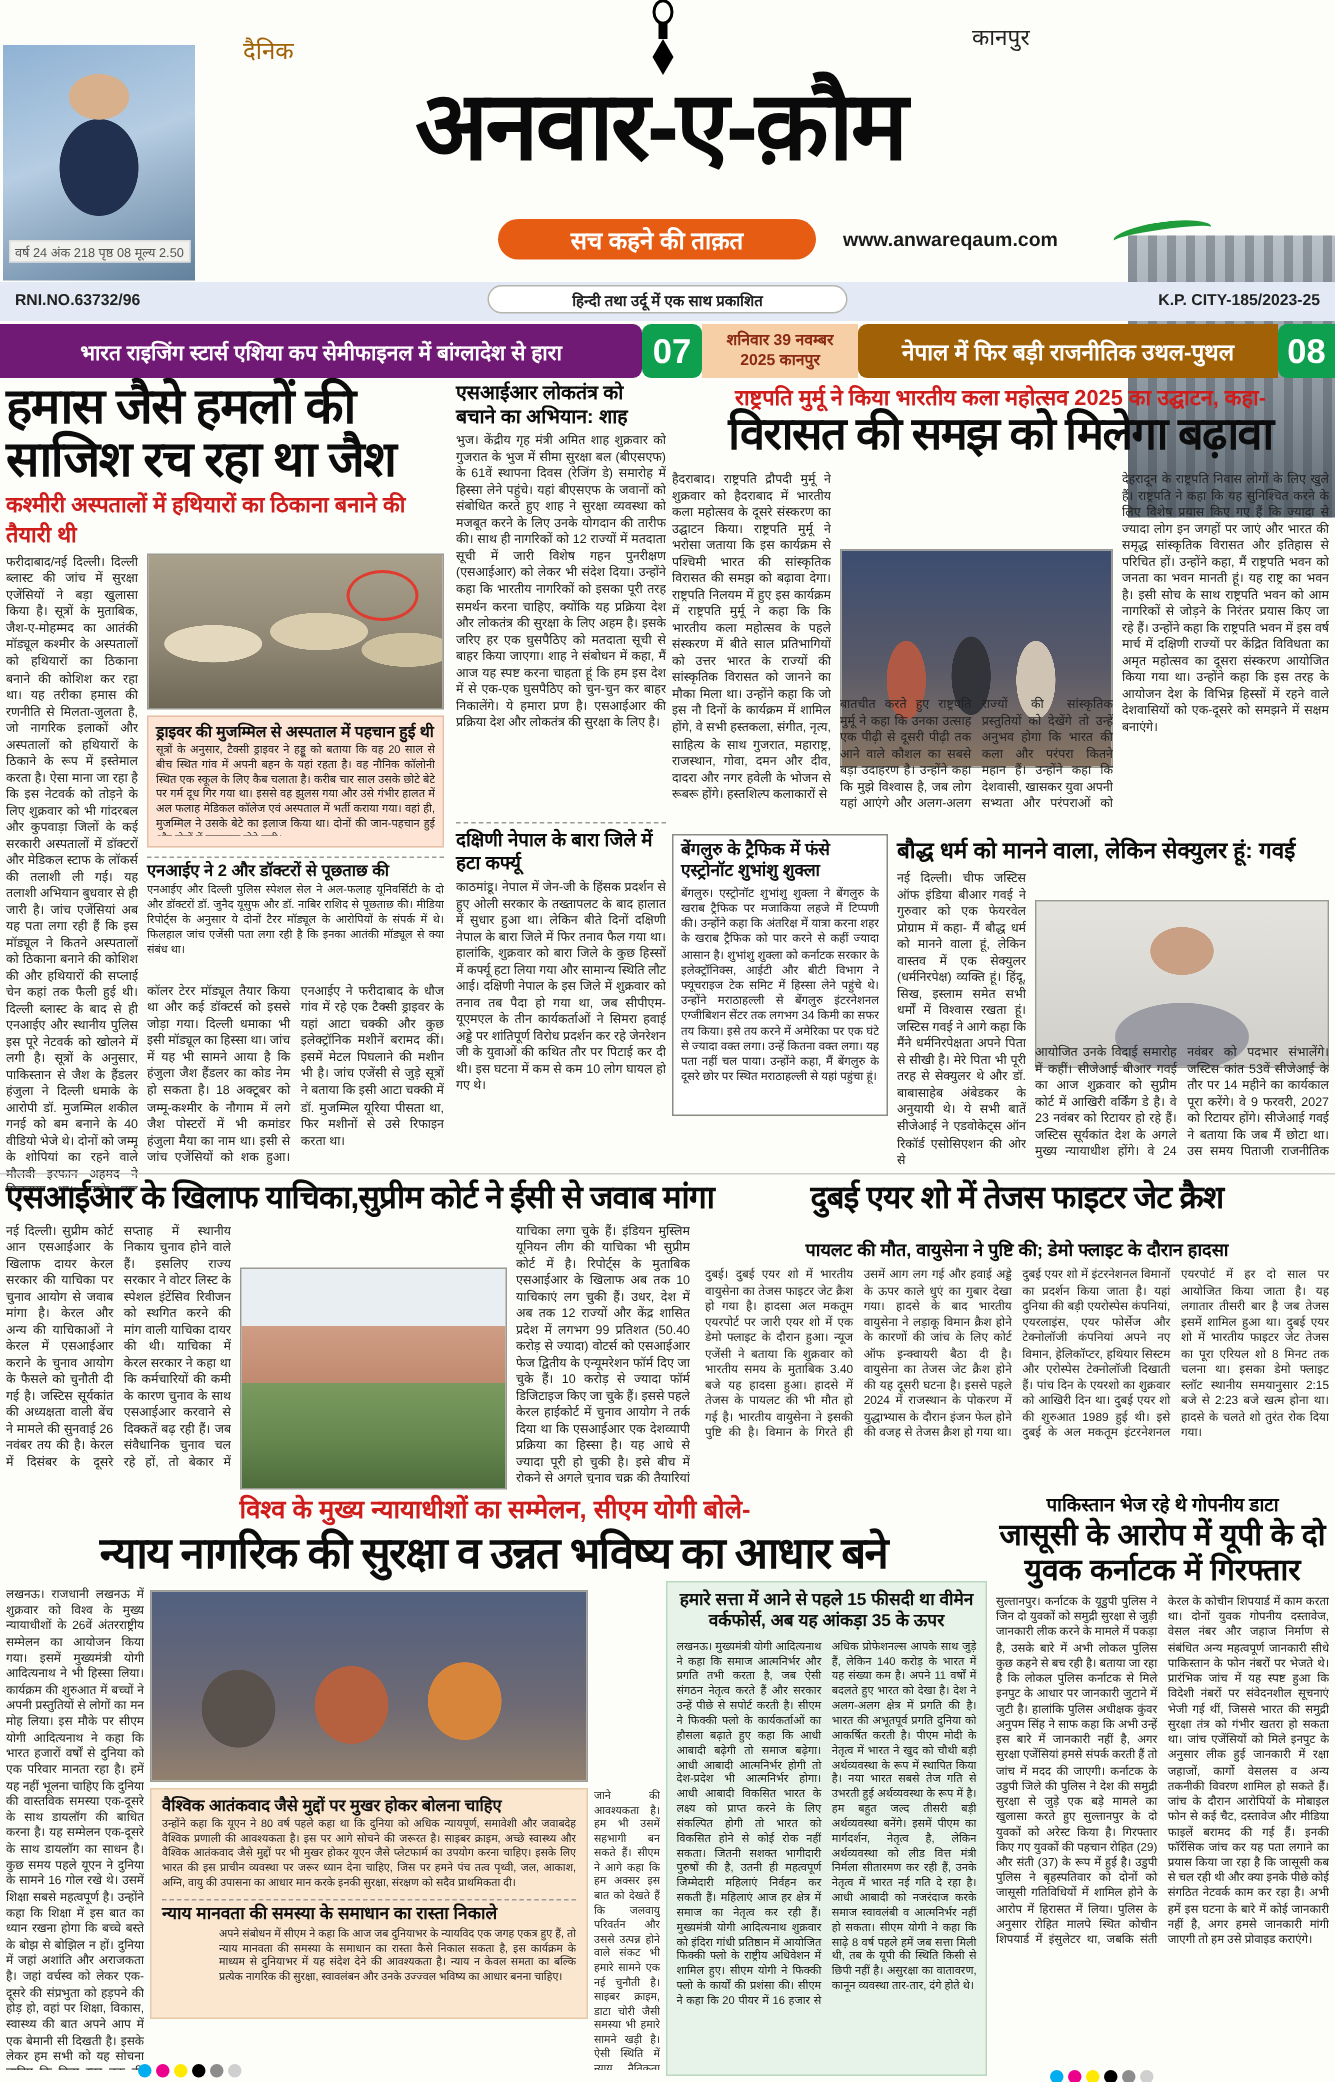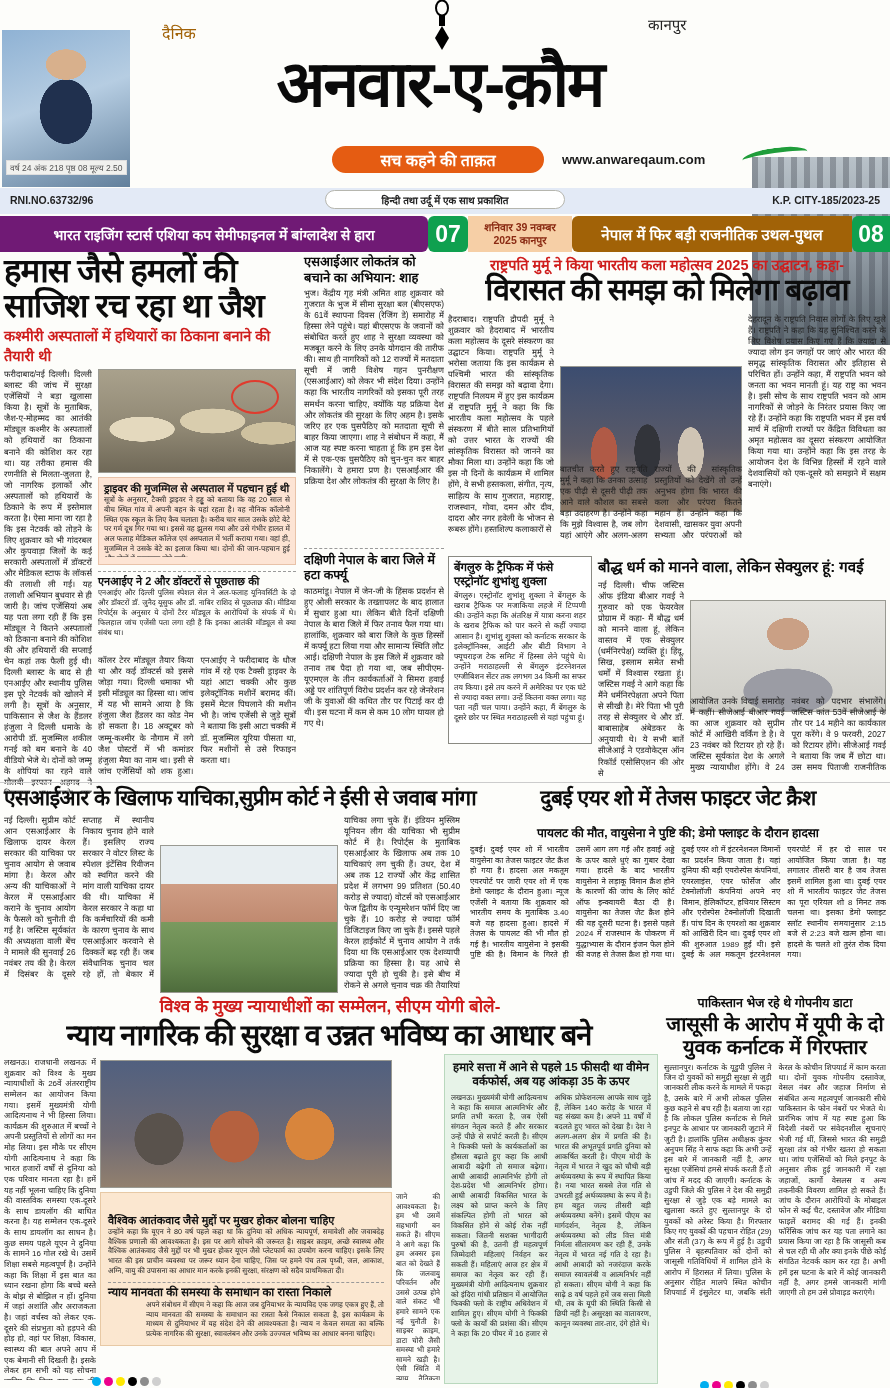--- a/index.html
+++ b/index.html
@@ -173,21 +173,21 @@
 
   <div class="abs" style="left:0;top:994px;width:890px;height:394px;">
 
     <div class="red abs" style="left:30px;top:0;width:600px;font-size:17px;font-weight:bold;text-align:center;">विश्व के मुख्य न्यायाधीशों का सम्मेलन, सीएम योगी बोले-</div>
     <div class="hl abs" style="left:0;top:20px;width:658px;font-size:29px;text-align:center;letter-spacing:-1px;white-space:nowrap;">न्याय नागरिक की सुरक्षा व उन्नत भविष्य का आधार बने</div>
 
     <div class="body-txt abs" style="left:4px;top:64px;width:92px;height:322px;font-size:8px;">लखनऊ। राजधानी लखनऊ में शुक्रवार को विश्व के मुख्य न्यायाधीशों के 26वें अंतरराष्ट्रीय सम्मेलन का आयोजन किया गया। इसमें मुख्यमंत्री योगी आदित्यनाथ ने भी हिस्सा लिया। कार्यक्रम की शुरुआत में बच्चों ने अपनी प्रस्तुतियों से लोगों का मन मोह लिया। इस मौके पर सीएम योगी आदित्यनाथ ने कहा कि भारत हजारों वर्षों से दुनिया को एक परिवार मानता रहा है। हमें यह नहीं भूलना चाहिए कि दुनिया की वास्तविक समस्या एक-दूसरे के साथ डायलॉग की बाधित करना है। यह सम्मेलन एक-दूसरे के साथ डायलॉग का साधन है। कुछ समय पहले यूएन ने दुनिया के सामने 16 गोल रखे थे। उसमें शिक्षा सबसे महत्वपूर्ण है। उन्होंने कहा कि शिक्षा में इस बात का ध्यान रखना होगा कि बच्चे बस्ते के बोझ से बोझिल न हों। दुनिया में जहां अशांति और अराजकता है। जहां वर्चस्व को लेकर एक-दूसरे की संप्रभुता को हड़पने की होड़ हो, वहां पर शिक्षा, विकास, स्वास्थ्य की बात अपने आप में एक बेमानी सी दिखती है। इसके लेकर हम सभी को यह सोचना चाहिए कि किस स्तर तक की व्यवस्था किए</div>
     <div class="photo ph-award abs" style="left:100px;top:66px;width:292px;height:128px;"></div>
 
     <div class="box-peach abs" style="left:100px;top:198px;width:292px;height:154px;">
-      <div class="sub-title" style="font-size:11px;margin-top:16px;">वैश्विक आतंकवाद जैसे मुद्दों पर मुखर होकर बोलना चाहिए</div>
+      <div class="sub-title" style="font-size:11px;">वैश्विक आतंकवाद जैसे मुद्दों पर मुखर होकर बोलना चाहिए</div>
       <div class="body-txt" style="font-size:7.2px;height:52px;">उन्होंने कहा कि यूएन ने 80 वर्ष पहले कहा था कि दुनिया को अधिक न्यायपूर्ण, समावेशी और जवाबदेह वैश्विक प्रणाली की आवश्यकता है। इस पर आगे सोचने की जरूरत है। साइबर क्राइम, अच्छे स्वास्थ्य और वैश्विक आतंकवाद जैसे मुद्दों पर भी मुखर होकर यूएन जैसे प्लेटफार्म का उपयोग करना चाहिए। इसके लिए भारत की इस प्राचीन व्यवस्था पर जरूर ध्यान देना चाहिए, जिस पर हमने पंच तत्व पृथ्वी, जल, आकाश, अग्नि, वायु की उपासना का आधार मान करके इनकी सुरक्षा, संरक्षण को सदैव प्राथमिकता दी।</div>
       <div style="border-top:1px dashed #999;margin:3px 0;"></div>
       <div class="sub-title" style="font-size:11.5px;">न्याय मानवता की समस्या के समाधान का रास्ता निकाले</div>
       <div class="body-txt" style="font-size:7.2px;height:48px;margin-left:38px;">अपने संबोधन में सीएम ने कहा कि आज जब दुनियाभर के न्यायविद एक जगह एकत्र हुए हैं, तो न्याय मानवता की समस्या के समाधान का रास्ता कैसे निकाल सकता है, इस कार्यक्रम के माध्यम से दुनियाभर में यह संदेश देने की आवश्यकता है। न्याय न केवल समता का बल्कि प्रत्येक नागरिक की सुरक्षा, स्वावलंबन और उनके उज्ज्वल भविष्य का आधार बनना चाहिए।</div>
     </div>
 
     <div class="body-txt abs" style="left:396px;top:198px;width:44px;height:188px;font-size:7.2px;">जाने की आवश्यकता है। हम भी उसमें सहभागी बन सकते हैं। सीएम ने आगे कहा कि हम अक्सर इस बात को देखते हैं कि जलवायु परिवर्तन और उससे उत्पन्न होने वाले संकट भी हमारे सामने एक नई चुनौती है। साइबर क्राइम, डाटा चोरी जैसी समस्या भी हमारे सामने खड़ी है। ऐसी स्थिति में न्याय नैतिकता और अंतरराष्ट्रीय कानून विश्व शांति और मानव सभ्यता के लिए एक बड़ी लकीर खींचने में महत्वपूर्ण भूमिका का निर्वहन कर सकते हैं।</div>
 
     <div class="box-green abs" style="left:444px;top:60px;width:214px;height:330px;">
       <div class="sub-title" style="font-size:11.5px;text-align:center;line-height:1.25;">हमारे सत्ता में आने से पहले 15 फीसदी था वीमेन वर्कफोर्स, अब यह आंकड़ा 35 के ऊपर</div>

